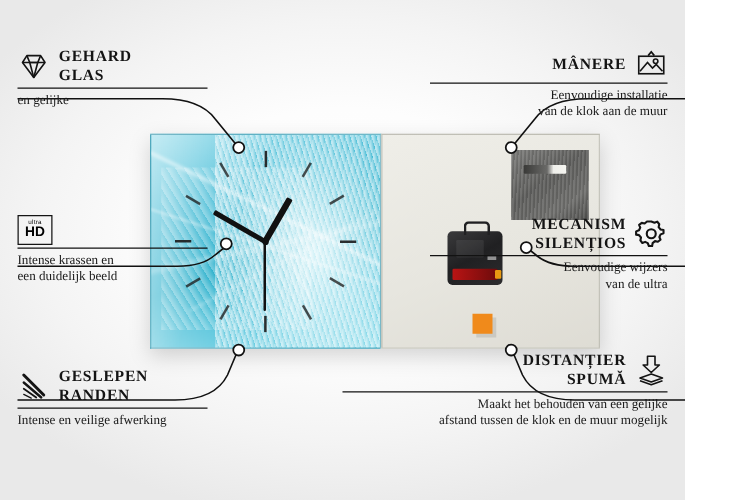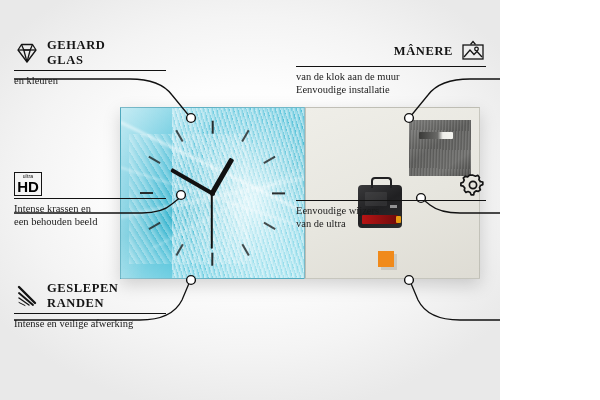--- a/index.html
+++ b/index.html
@@ -2,21 +2,21 @@
 <html><head>
 <meta charset="utf-8">
 <style>
   html,body{margin:0;padding:0;}
   body{
     width:600px;height:400px;overflow:hidden;
     font-family:"Liberation Serif",serif;
     background:#ffffff;
   }
   #stage{
-    position:relative;width:500px;height:400px;overflow:hidden;
+    position:relative;width:548px;height:400px;overflow:hidden;
     background:
       radial-gradient(ellipse 62% 58% at 50% 46%, #ffffff 0%, #fdfdfd 42%, #f4f4f4 72%, #e9e9e9 100%);
   }
   
   .product{
     position:absolute;left:120px;top:107px;width:360px;height:172px;
     box-shadow:0 6px 16px rgba(0,0,0,.17);
   }
   .panel-left{
     position:absolute;left:0;top:0;width:185px;height:172px;
@@ -98,29 +98,29 @@
   .callout{position:absolute;}
   .co-title{
     font-weight:bold;font-size:12.5px;letter-spacing:.6px;color:#141414;
     line-height:15px;text-transform:uppercase;
   }
   .co-desc{font-size:10.5px;color:#1a1a1a;line-height:13px;}
   .co-rule{height:1px;background:#121212;margin:2px 0 3px 0;}
   .co-head{display:flex;align-items:center;gap:7px;}
   .co-left .co-head{justify-content:flex-start;}
   .co-right .co-head{justify-content:flex-end;}
-  .co-right .co-title,.co-right .co-desc{text-align:left;}
+  .co-right .co-title,.co-right .co-desc{text-align:right;}
   .ico{flex:0 0 auto;width:26px;height:26px;display:block;}
   .hd-badge{
     width:28px;height:24px;border:1.6px solid #141414;
     display:flex;flex-direction:column;align-items:center;justify-content:center;
     line-height:1;box-sizing:border-box;
   }
   .hd-ultra{font-size:5px;letter-spacing:.2px;font-family:"Liberation Sans",sans-serif;}
-  .hd-hd{font-size:15px;font-weight:bold;font-family:"Liberation Sans",sans-serif;}
+  .hd-hd{font-size:11px;font-weight:bold;font-family:"Liberation Sans",sans-serif;}
   svg.leader{position:absolute;left:0;top:0;width:600px;height:400px;pointer-events:none;}
 </style>
 </head>
 <body>
 
 <div id="stage">
 
   <div class="product">
 
     <div class="panel-left">
@@ -197,36 +197,36 @@
           <path d="M18.5,4.5 L16.2,10 L13,22"></path>
             <path d="M9.8,10 H16.2"></path>
         </g>
       </svg>
       <div>
         <div class="co-title">GEHARD</div>
         <div class="co-title">GLAS</div>
       </div>
     </div>
     <div class="co-rule"></div>
-    <div class="co-desc">en kleuren</div>
+    <div class="co-desc">en gelijke</div>
   </div>
 
   <div class="callout co-left" style="left:14px;top:172px;width:152px;">
     <div class="co-head">
       <div class="hd-badge">
         <span class="hd-ultra">ultra</span>
         <span class="hd-hd">HD</span>
       </div>
     </div>
     <div class="co-rule"></div>
     <div class="co-desc">Intense krassen en</div>
-    <div class="co-desc">een behouden beeld</div>
-  </div>
-
-  <div class="callout co-left" style="left:14px;top:281px;width:152px;">
+    <div class="co-desc">een duidelijk beeld</div>
+  </div>
+
+  <div class="callout co-left" style="left:14px;top:294px;width:152px;">
     <div class="co-head">
       <svg class="ico" viewBox="0 0 26 26">
         <g stroke="#141414" stroke-linecap="round">
           <path d="M5,4 L21,20" stroke-width="2.4"></path>
           <path d="M5,10 L19,22" stroke-width="1.9"></path>
           <path d="M5,15 L15,22" stroke-width="1.4"></path>
           <path d="M5,19.5 L11,22.5" stroke-width="1"></path>
         </g>
       </svg>
       <div>
@@ -246,35 +246,57 @@
       <svg class="ico" viewBox="0 0 26 26">
         <g stroke="#141414" stroke-width="1.3" fill="none">
           <rect x="3" y="7" width="20" height="14"></rect>
           <path d="M4,19 L10,12 L14,16.5 L17,13.5 L22,19"></path>
           <circle cx="16.5" cy="11" r="1.8"></circle>
           <path d="M10.5,6.5 L13,3.5 L15.5,6.5"></path>
         </g>
       </svg>
     </div>
     <div class="co-rule"></div>
+    <div class="co-desc">Eenvoudige installatie</div>
     <div class="co-desc">van de klok aan de muur</div>
-    <div class="co-desc">Eenvoudige installatie</div>
   </div>
 
   <div class="callout co-right" style="right:14px;top:172px;width:190px;">
     <div class="co-head">
+      <div>
+        <div class="co-title">MECANISM</div>
+        <div class="co-title">SILENȚIOS</div>
+      </div>
       <svg class="ico" viewBox="0 0 26 26">
         <g stroke="#141414" stroke-width="1.7" fill="none" stroke-linejoin="round">
           <path d="M13,3.2 l2.6,1.0 2.2,-0.9 1.6,2.1 -0.5,2.3 1.6,1.9 2.3,0.4 0,2.6
                    -2.3,0.9 -1.0,2.1 0.9,2.2 -2.1,1.6 -2.3,-0.5 -1.9,1.6 -0.4,2.3 -2.6,0
                    -0.9,-2.3 -2.1,-1.0 -2.2,0.9 -1.6,-2.1 0.5,-2.3 -1.6,-1.9 -2.3,-0.4 0,-2.6
                    2.3,-0.9 1.0,-2.1 -0.9,-2.2 2.1,-1.6 2.3,0.5 1.9,-1.6 Z"></path>
           <circle cx="13" cy="13" r="3.6"></circle>
         </g>
       </svg>
     </div>
     <div class="co-rule"></div>
     <div class="co-desc">Eenvoudige wijzers</div>
     <div class="co-desc">van de ultra</div>
   </div>
 
+  <div class="callout co-right" style="right:14px;top:281px;width:260px;">
+    <div class="co-head">
+      <div>
+        <div class="co-title">DISTANȚIER</div>
+        <div class="co-title">SPUMĂ</div>
+      </div>
+      <svg class="ico" viewBox="0 0 26 26">
+        <g stroke="#141414" stroke-width="1.3" fill="none" stroke-linejoin="round">
+          <path d="M10,2 h6 v7 h3.5 L13,15 L6.5,9 H10 Z"></path>
+          <path d="M13,16.2 L22,19.4 L13,22.6 L4,19.4 Z"></path>
+          <path d="M4,21.6 L13,24.8 L22,21.6"></path>
+        </g>
+      </svg>
+    </div>
+    <div class="co-rule"></div>
+    <div class="co-desc">Maakt het behouden van een gelijke</div>
+    <div class="co-desc">afstand tussen de klok en de muur mogelijk</div>
+  </div>
 
 </div>
 
 </body></html>

